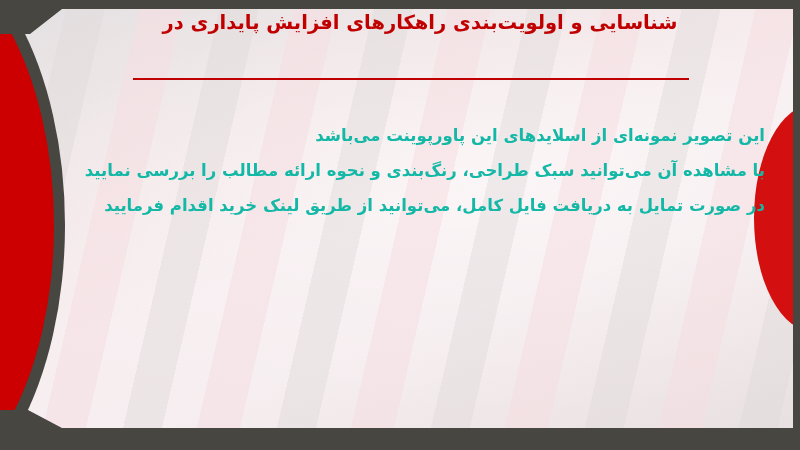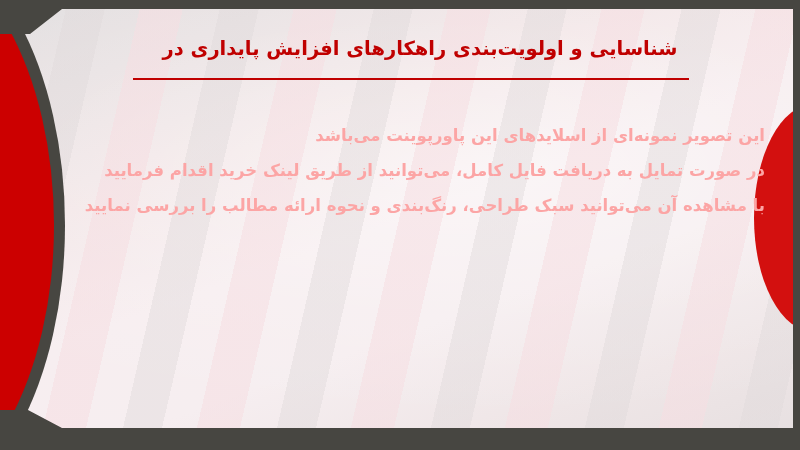--- a/index.html
+++ b/index.html
@@ -142,41 +142,40 @@
     text-align: center;
   }
   .title-line {
     color: #c00000;
     font-size: 19.5px;
     font-weight: bold;
     line-height: 30px;
     letter-spacing: 0px;
     white-space: nowrap;
     direction: rtl;
-    margin-top: 26px;
   }
   .title-rule {
     position: absolute;
     left: 133px;
     top: 78px;
     width: 556px;
     height: 0;
     border-top: 2px solid #c00000;
   }
 
   .body-block {
     position: absolute;
     right: 35px;
     top: 118px;
     width: 700px;
     text-align: right;
     direction: rtl;
   }
   .body-line {
-    color: #fca5a5;
+    color: #14b8a6;
     font-size: 16.5px;
     font-weight: bold;
     line-height: 35px;
     white-space: nowrap;
     direction: rtl;
   }
 </style>
 </head>
 <body>
 
@@ -199,18 +198,18 @@
   <div class="content">
 
     <div class="title-block">
       <div class="title-line">شناسایی و اولویت‌بندی راهکارهای افزایش پایداری در</div>
     </div>
 
     <div class="title-rule"></div>
 
     <div class="body-block">
       <div class="body-line">این تصویر نمونه‌ای از اسلایدهای این پاورپوینت می‌باشد</div>
+      <div class="body-line">با مشاهده آن می‌توانید سبک طراحی، رنگ‌بندی و نحوه ارائه مطالب را بررسی نمایید</div>
       <div class="body-line">در صورت تمایل به دریافت فایل کامل، می‌توانید از طریق لینک خرید اقدام فرمایید</div>
-      <div class="body-line">با مشاهده آن می‌توانید سبک طراحی، رنگ‌بندی و نحوه ارائه مطالب را بررسی نمایید</div>
     </div>
 
   </div>
 </div>
 
 </body></html>

